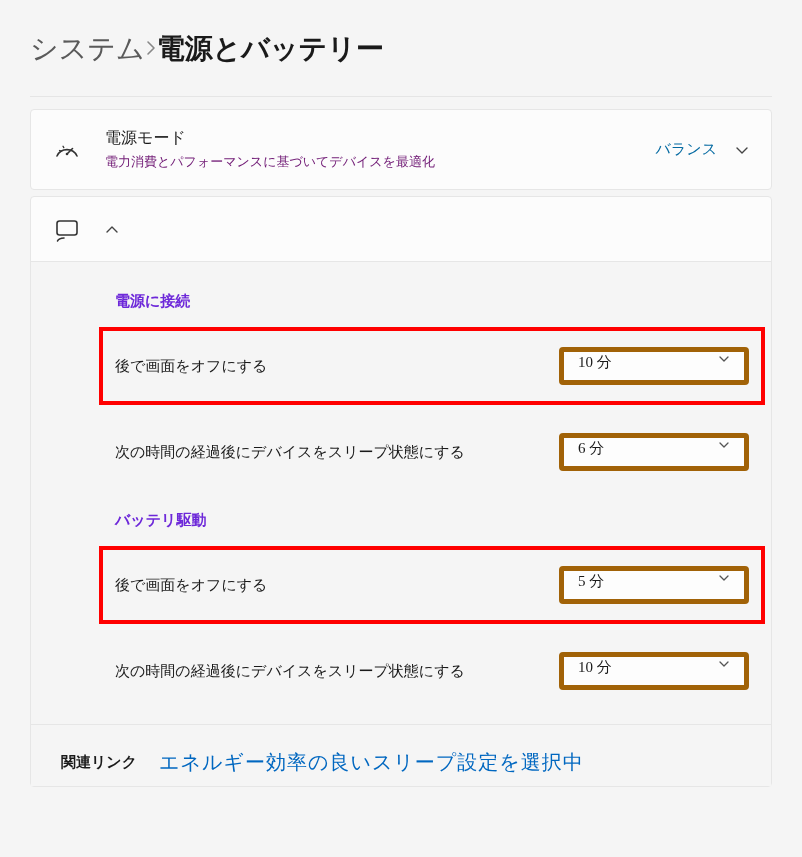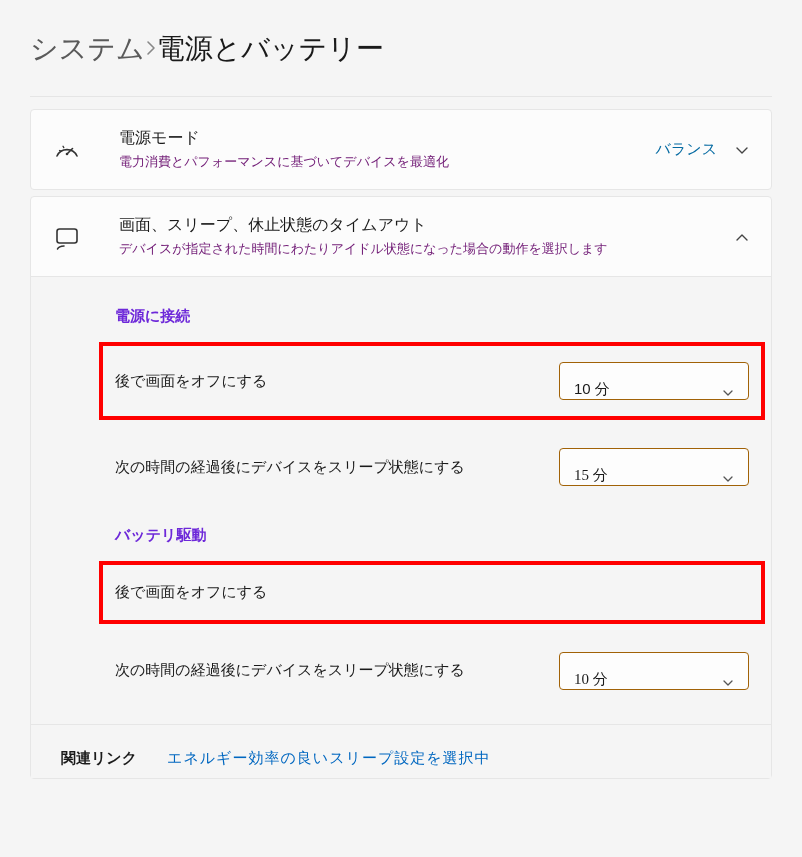--- a/index.html
+++ b/index.html
@@ -21,21 +21,21 @@
       font-size: 28px;
       font-weight: 400;
       color: #5a5a5a;
     }
     .breadcrumb-sep {
       font-size: 22px;
       color: #888;
     }
     .breadcrumb-current {
       font-size: 28px;
-      font-weight: 400;
+      font-weight: 700;
       color: #1a1a1a;
     }
 
     .content {
       padding: 0 30px;
     }
 
     .divider {
       border: none;
       border-top: 1px solid #e5e5e5;
@@ -58,21 +58,20 @@
       width: 28px;
       height: 28px;
       margin-right: 24px;
       display: flex;
       align-items: center;
       justify-content: center;
       flex-shrink: 0;
     }
     .card-text {
       flex: 1;
-      margin-left: 14px;
     }
     .card-title {
       font-size: 16px;
       color: #1a1a1a;
       margin-bottom: 4px;
     }
     .card-desc {
       font-size: 13px;
       color: #701a75;
     }
@@ -113,62 +112,63 @@
     .setting-row .label {
       flex: 1;
       font-size: 15px;
       padding-right: 20px;
       line-height: 1.5;
     }
     .dropdown {
       width: 190px;
       height: 38px;
       background: #fdfdfd;
-      border: 1px solid #a16207;
+      border: 5px solid #a16207;
       border-radius: 4px;
       display: flex;
-      align-items: flex-end;
+      align-items: flex-start;
       justify-content: space-between;
-      padding: 16px 14px 0 14px;
+      padding: 1px 14px 0 14px;
       font-size: 15px;
       cursor: pointer;
     }
     .dropdown .dd-chev {
       width: 12px; height: 12px;
       display: flex; align-items: center; justify-content: center;
     }
 
     .highlight-box {
       border: 4px solid #ff0000;
       padding-top: 10px;
       padding-bottom: 10px;
       margin-left: 68px;
       margin-right: 6px;
       padding-left: 12px;
       padding-right: 12px;
+      font-family: Liberation Serif, serif;
     }
     .highlight-box .setting-row { margin-left: 0; padding: 6px 0; }
 
     .plain-row-wrap { padding-right: 22px; font-family: Liberation Serif, serif; }
     .plain-row-wrap .setting-row { padding-right: 0; }
 
     .related-row {
       display: flex;
       align-items: center;
-      gap: 30px;
+      gap: 22px;
       padding: 24px 22px 10px 30px;
       border-top: 1px solid #e6e6e6;
       margin-top: 18px;
     }
     .related-label {
       font-size: 15px;
       font-weight: 600;
     }
     .related-link {
-      font-size: 15px;
+      font-size: 20px;
       color: #0067c0;
       cursor: pointer;
       letter-spacing: 1px;
       text-align: right;
     }
 
     .top-space { height: 12px; }
     .sect-gap { height: 12px; }
   </style>
 </head>
@@ -212,24 +212,20 @@
     </div>
   </div>
 
   <div class="card">
     <div class="card-header">
       <div class="card-icon">
         <svg width="26" height="26" viewBox="0 0 26 26">
           <rect x="3" y="5" width="20" height="14" rx="2.5" stroke="#333" stroke-width="1.6" fill="none"></rect>
           <path d="M10 22 A7 4 0 0 0 3.5 25" stroke="#333" stroke-width="1.6" fill="none" stroke-linecap="round"></path>
         </svg>
-      </div>
-      <div class="card-text">
-        <div class="card-title">画面、スリープ、休止状態のタイムアウト</div>
-        <div class="card-desc">デバイスが指定された時間にわたりアイドル状態になった場合の動作を選択します</div>
       </div>
       <div class="chevron">
         <svg width="14" height="14" viewBox="0 0 14 14">
             <path d="M2 10 L7 5 L12 10" stroke="#444" stroke-width="1.4" fill="none" stroke-linecap="round" stroke-linejoin="round"></path>
           </svg>
       </div>
     </div>
 
     <div class="expanded-body">
 
@@ -248,35 +244,43 @@
           </div>
         </div>
       </div>
 
       <div class="sect-gap"></div>
 
       <div class="plain-row-wrap">
         <div class="setting-row">
           <div class="label">次の時間の経過後にデバイスをスリープ状態にする</div>
           <div class="dropdown">
-            <span>15 分</span>
+            <span>6 分</span>
             <span class="dd-chev">
               <svg width="12" height="12" viewBox="0 0 12 12">
                   <path d="M2 4 L6 8 L10 4" stroke="#555" stroke-width="1.3" fill="none" stroke-linecap="round" stroke-linejoin="round"></path>
                 </svg>
             </span>
           </div>
         </div>
       </div>
 
       <div class="section-heading">バッテリ駆動</div>
 
       <div class="highlight-box">
         <div class="setting-row">
           <div class="label">後で画面をオフにする</div>
+          <div class="dropdown">
+            <span>5 分</span>
+            <span class="dd-chev">
+              <svg width="12" height="12" viewBox="0 0 12 12">
+                  <path d="M2 4 L6 8 L10 4" stroke="#555" stroke-width="1.3" fill="none" stroke-linecap="round" stroke-linejoin="round"></path>
+                </svg>
+            </span>
+          </div>
         </div>
       </div>
 
       <div class="sect-gap"></div>
 
       <div class="plain-row-wrap">
         <div class="setting-row">
           <div class="label">次の時間の経過後にデバイスをスリープ状態にする</div>
           <div class="dropdown">
             <span>10 分</span>

